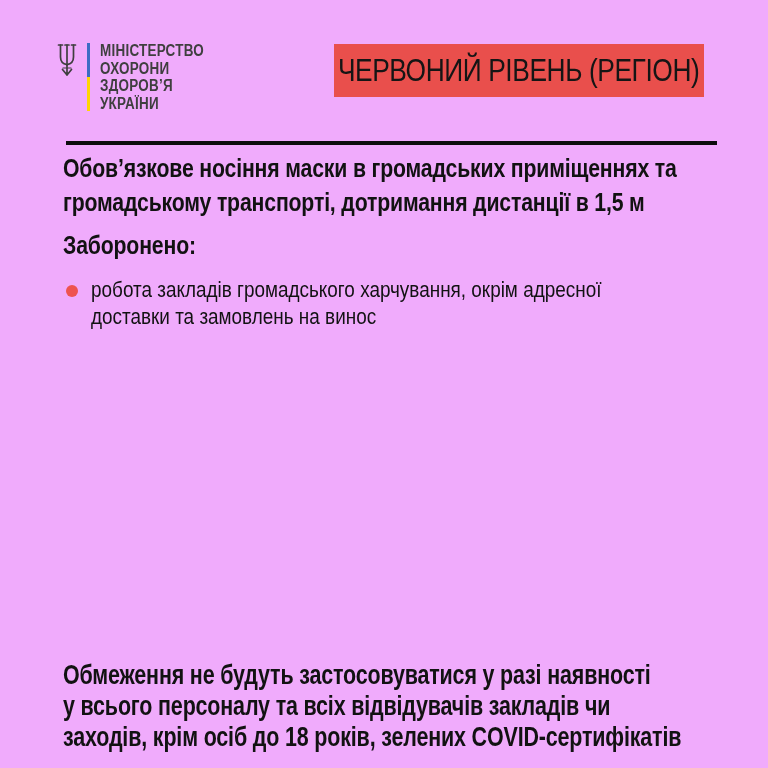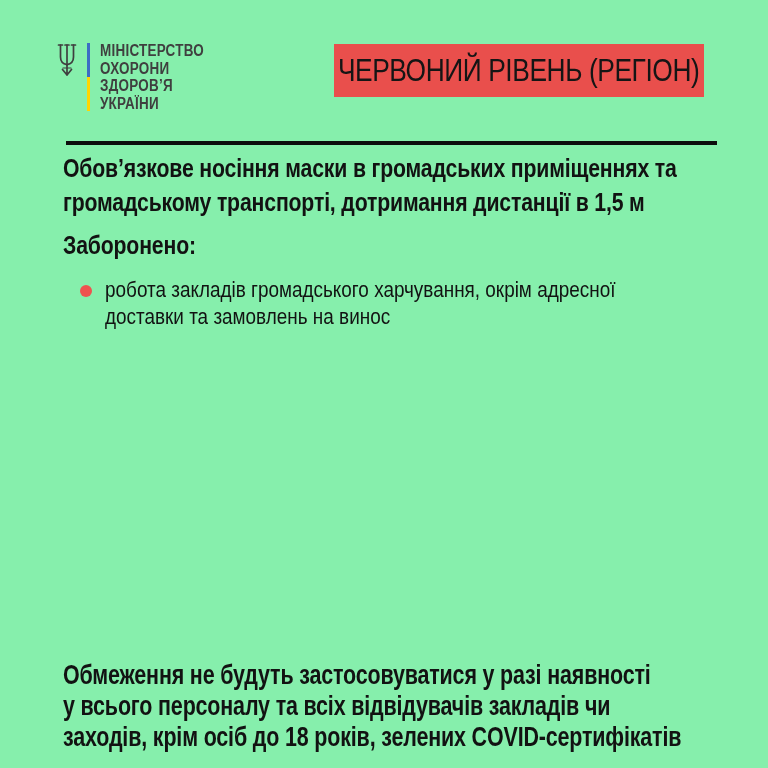--- a/index.html
+++ b/index.html
@@ -36,38 +36,38 @@
     position:absolute;left:63px;top:151px;
     font-size:25px;font-weight:700;line-height:34px;letter-spacing:-.2px;
     white-space:nowrap;transform:scaleX(.85);transform-origin:left top;
   }
   .prohibited{
     position:absolute;left:63px;top:231px;
     font-size:25px;font-weight:700;letter-spacing:-.2px;
     white-space:nowrap;transform:scaleX(.85);transform-origin:left top;
   }
   
-  .bullets{position:absolute;left:80px;top:277px;}
+  .bullets{position:absolute;left:66px;top:277px;}
   .bullet-item{display:flex;align-items:flex-start;}
   .dot{width:12px;height:12px;border-radius:50%;margin-top:8px;flex:none;}
   .bullet-text{
     margin-left:13px;font-size:21.5px;line-height:27px;color:#121212;
     white-space:nowrap;transform:scaleX(.88);transform-origin:left top;
   }
   
   .footer{
     position:absolute;left:63px;top:659px;
     font-size:27.5px;font-weight:700;line-height:31px;letter-spacing:-.2px;
     white-space:nowrap;transform:scaleX(.78);transform-origin:left top;
   }
 </style>
 </head>
 <body>
 
-<div class="canvas" style="background: #86efac;">
+<div class="canvas" style="background: #f0abfc;">
 
   <div class="logo">
     <svg class="trident" viewBox="0 0 26 36" fill="none" stroke="#3F3F3F" stroke-width="1.7" stroke-linecap="round" stroke-linejoin="round">
       <path d="M4.5 3 H8.5 M11 3 H15 M17.5 3 H21.5"></path>
       <path d="M6.5 3 V15 C6.5 20 9 22 13 22.7 C17 22 19.5 20 19.5 15 V3"></path>
       <path d="M13 3 V23"></path>
       <path d="M13 23 V33 M13 33 L8.5 27.5 M13 33 L17.5 27.5"></path>
       <path d="M9 26 H17" stroke-width="1.2"></path>
     </svg>
     <div class="flagbar">

